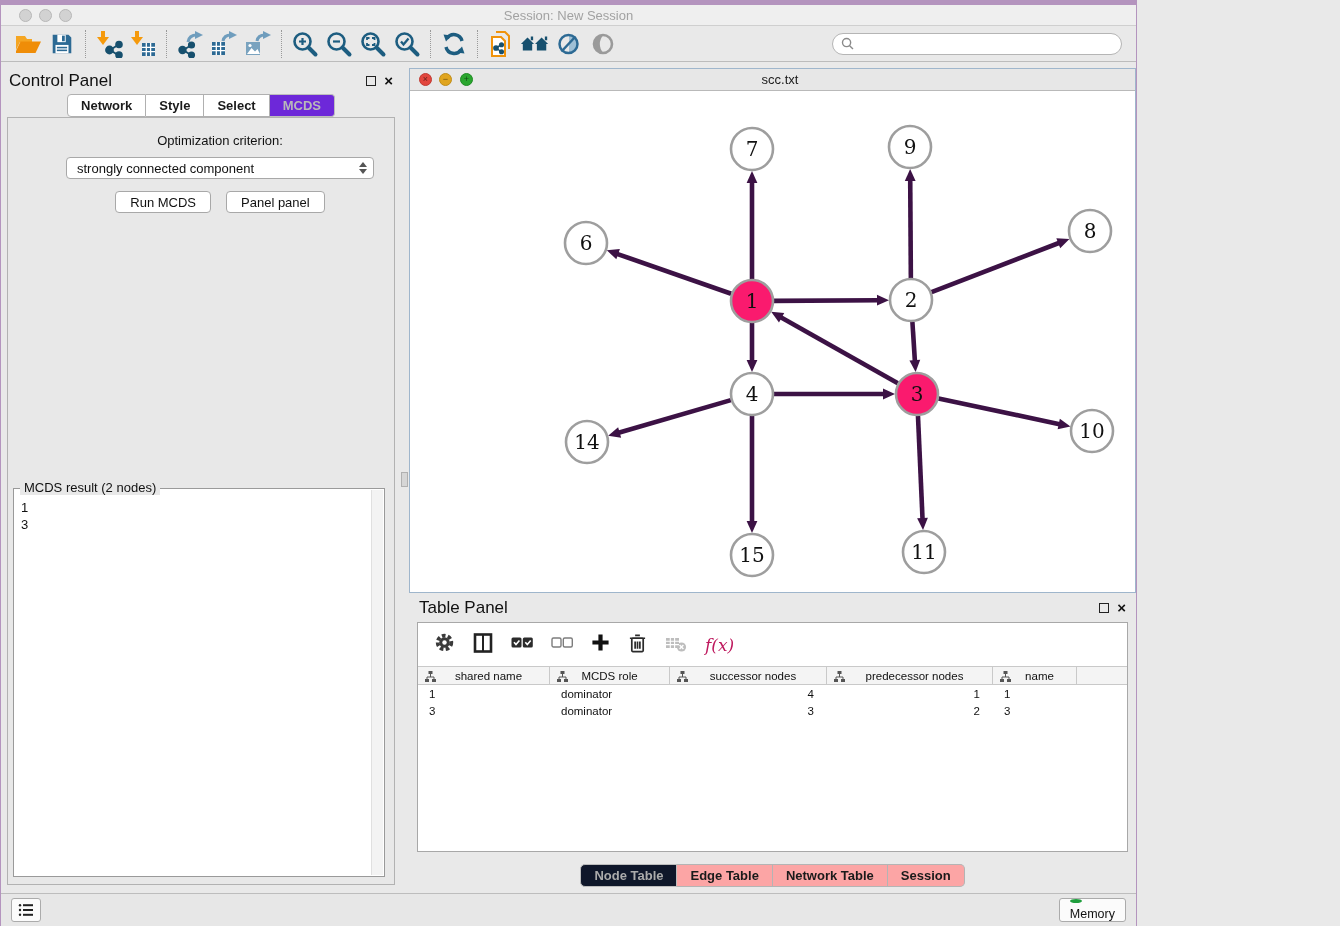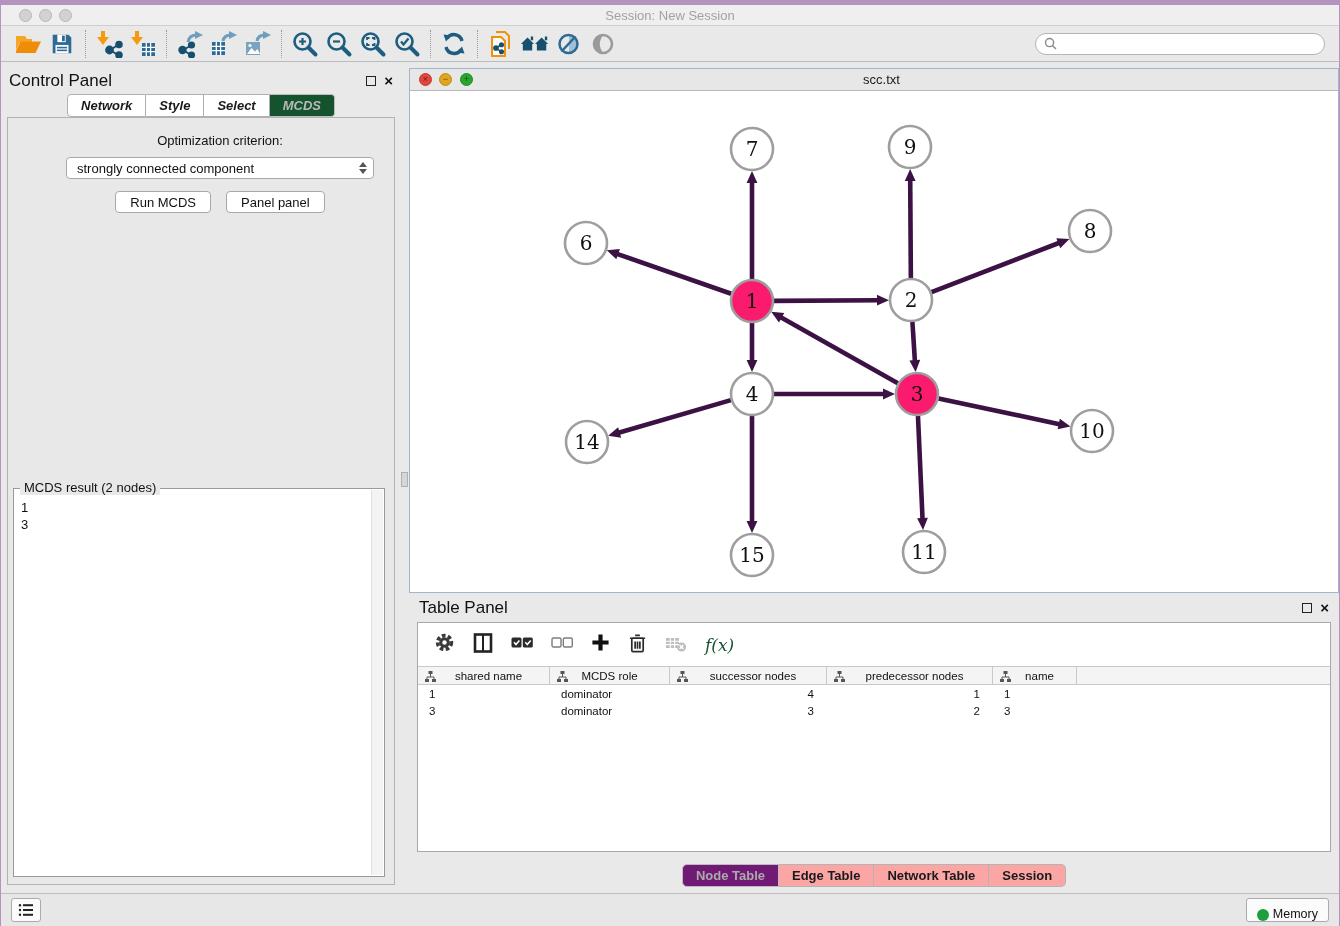--- a/index.html
+++ b/index.html
@@ -1,18 +1,18 @@
 <!DOCTYPE html>
 <html><head>
 <meta charset="utf-8">
 <style>
   * { margin:0; padding:0; box-sizing:border-box; }
   html,body { width:1340px; height:926px; overflow:hidden; background:#e9e9e9;
     font-family:"Liberation Sans", sans-serif; }
-  .app { position:relative; width:1340px; height:926px; background:#e9e9e9;
+  .app { position:relative; width:1137px; height:926px; background:#e9e9e9;
     border-left:1px solid #b494be; border-right:1px solid #b494be; }
 
   
   .purple-strip { height:5px; background:#b494be; }
   .titlebar { position:relative; height:21px; background:#efefef;
     border-bottom:1px solid #cfcfcf; }
   .traffic { position:absolute; top:4px; width:13px; height:13px; border-radius:50%;
     display:flex; align-items:center; justify-content:center;
     font-size:9px; line-height:1; color:rgba(0,0,0,.55); }
   .t-gray { background:#d2d2d2; border:1px solid #b8b8b8; }
@@ -34,26 +34,26 @@
   .main { position:relative; height:831px; }
 
   
   .cpanel { position:absolute; left:0; top:6px; width:400px; bottom:8px;
     display:flex; flex-direction:column; }
   .panel-head { height:26px; display:flex; align-items:center; padding:0 8px; }
   .panel-title { font-size:17px; color:#111; }
   .panel-icons { margin-left:auto; display:flex; align-items:center; gap:8px; }
   .float-box { width:10px; height:10px; border:1.5px solid #222; background:transparent; }
   .close-x { font-size:15px; font-weight:bold; color:#111; line-height:10px; }
-  .ctabs { display:flex; justify-content:center; height:23px;font-style:italic; }
+  .ctabs { display:flex; justify-content:center; height:23px; }
   .ctab { border:1px solid #b0b0b0; border-left:none; background:#fff; padding:2px 13px;
     font-size:13px; font-weight:bold; color:#1a1a1a; display:flex; align-items:center; }
   .ctab:first-child { border-left:1px solid #b0b0b0; border-radius:4px 0 0 4px; }
   .ctab:last-child { border-radius:0 4px 4px 0; }
-  .ctab.active { background:#14532d; color:#b9b9b9; border-color:#bdbdbd; }
+  .ctab.active { background:#6d28d9; color:#b9b9b9; border-color:#bdbdbd; }
   .cbody { position:relative; flex:1; margin:0 6px; border:1px solid #b2b2b2;
     background:#e8e8e8;padding-left:38px; }
   .opt-label { margin-top:15px; text-align:center; font-size:13px; color:#111; }
   .selectrow { margin:9px auto 0; width:308px; height:22px; background:#fff;
     border:1px solid #a8a8a8; border-radius:4px; display:flex; align-items:center;
     padding:0 6px 0 10px; font-size:13px; color:#111; }
   .stepper { margin-left:auto; display:flex; flex-direction:column; gap:2px; }
   .stepper .up { width:0; height:0; border-left:4px solid transparent;
     border-right:4px solid transparent; border-bottom:5px solid #555; }
   .stepper .down { width:0; height:0; border-left:4px solid transparent;
@@ -101,32 +101,32 @@
     font-size:11.5px; color:#111; border-right:1px solid #c9c9c9; }
   .th svg { position:absolute; left:7px; top:4px; }
   .trow { display:flex; height:17px; font-size:11.5px; color:#111; }
   .td { display:flex; align-items:center; }
   .tabsrow { position:absolute; bottom:3px; left:0; right:0;
     display:flex; justify-content:center; }
   .btab { border:1px solid #b4b4b4; border-left:none; background:#fca5a5; padding:3px 13px;
     font-size:13px; font-weight:bold; color:#1a1a1a; }
   .btab:first-child { border-left:1px solid #b4b4b4; border-radius:5px 0 0 5px; }
   .btab:last-child { border-radius:0 5px 5px 0; }
-  .btab.active { background:#701a75; color:#ababab; border-color:#bdbdbd; }
-  .fx { font-family:"DejaVu Serif", serif; font-style:italic; font-size:17px; color:#14532d;text-align:right; }
+  .btab.active { background:#0f172a; color:#ababab; border-color:#bdbdbd; }
+  .fx { font-family:"DejaVu Serif", serif; font-style:italic; font-size:17px; color:#be185d;text-align:right; }
 
   
   .statusbar { position:relative; height:33px; background:#e7e7e7;
     border-top:1px solid #bdbdbd; }
   .listbtn { position:absolute; left:10px; top:4px; width:30px; height:24px;
     background:#fbfbfb; border:1px solid #ababab; border-radius:3px;
     display:flex; align-items:center; justify-content:center; }
   .membtn { position:absolute; right:10px; top:4px; height:24px;
     background:#fbfbfb; border:1px solid #ababab; border-radius:3px;
-    display:flex; align-items:flex-end; gap:4px; padding:0 10px; font-size:12.5px; color:#111; }
+    display:flex; align-items:flex-start; gap:4px; padding:0 10px; font-size:12.5px; color:#111;flex-direction:column; }
   .memdot { width:12px; height:12px; border-radius:50%; background:#1f9e3d; }
 </style>
 </head>
 <body>
 
 <div class="app">
 
   <div class="purple-strip"></div>
 
   <div class="titlebar">

